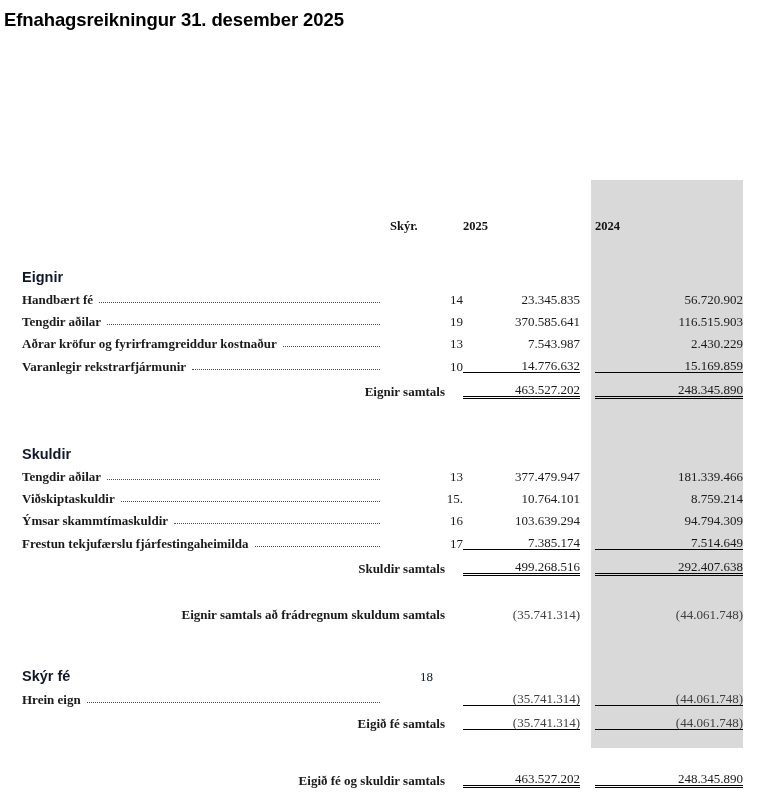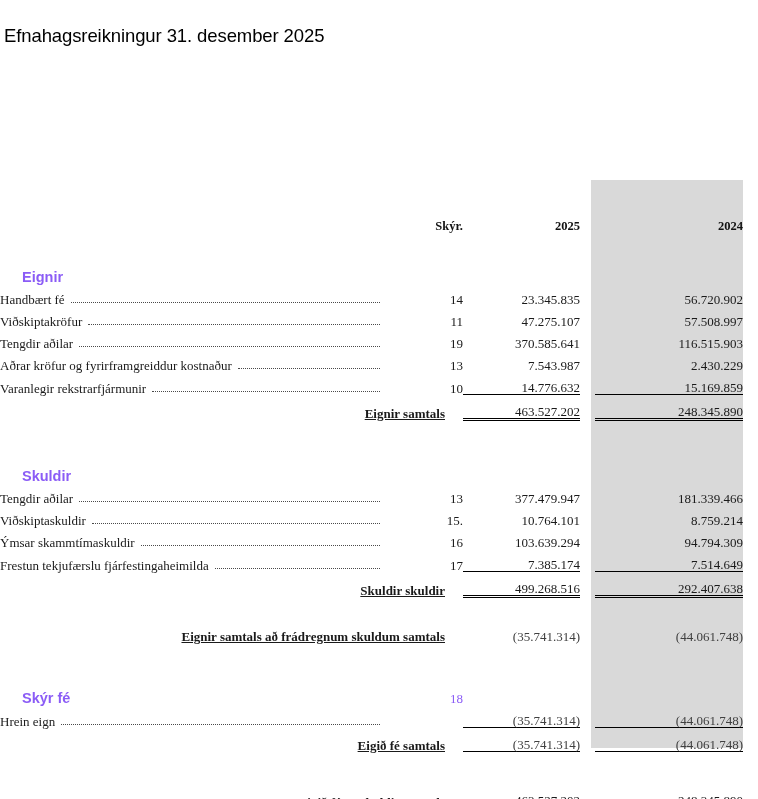--- a/index.html
+++ b/index.html
@@ -15,24 +15,24 @@
     overflow: hidden;
     font-family: "Liberation Serif", "DejaVu Serif", serif;
     color: #1a1a1a;
     -webkit-font-smoothing: antialiased;
   }
 
   
   .page-title {
     position: absolute;
     left: 4px;
-    top: 25px;
+    top: 9px;
     font-family: "Liberation Sans", "DejaVu Sans", sans-serif;
     font-size: 18.5px;
-    font-weight: 400;
+    font-weight: 700;
     color: #000000;
     letter-spacing: -0.1px;
     white-space: nowrap;
   }
 
   
   .shade-band {
     position: absolute;
     left: 591px;
     top: 180px;
@@ -70,46 +70,48 @@
   col.c-gap   { width: 15px; }
   col.c-2024  { width: 148px; }
   col.c-pad   { width: 15px; }
 
   
   .hdr td {
     font-weight: bold;
     font-size: 12.5px;
     height: 36px;
     vertical-align: middle;
-    text-align: right;
+    text-align: left;
     color: #121212;
   }
   .hdr td.h-label { text-align: left; }
 
   
   .sec-head td {
     font-family: "Liberation Sans", "DejaVu Sans", sans-serif;
     font-size: 14.5px;
     font-weight: bold;
-    color: #8b5cf6;
+    color: #0f172a;
     height: 30px;
     vertical-align: bottom;
   }
   .sec-head td.lbl { padding-left: 22px; }
   .sec-head td.note {
     font-family: "Liberation Serif", "DejaVu Serif", serif;
     font-weight: normal;
     font-size: 13px;
-    text-align: right;
+    text-align: center;
   }
 
   
   .item td { height: 22px; }
   .item td.lbl {
+    padding-left: 22px;
     padding-right: 10px;
+    font-weight: bold;
   }
   .leader {
     display: flex;
     align-items: flex-end;
     width: 100%;
   }
   .leader .txt {
     flex: 0 0 auto;
     padding-right: 6px;
   }
@@ -132,21 +134,20 @@
   }
   td.n2025 { padding-right: 2px; }
   td.n2024 { padding-right: 15px; }
 
   
   .tot td { height: 23px; }
   .tot td.lbl {
     text-align: right;
     font-weight: bold;
     padding-right: 18px;
-    text-decoration: underline;
   }
 
   
   .rule-top  { border-top: 1px solid #000000; }
   .rule-bot  { border-bottom: 1px solid #000000; }
   .rule-dbl  { border-bottom: 3px double #000000; }
 
   
   .spacer-lg td { height: 32px; }
   .spacer-md td { height: 22px; }
@@ -200,33 +201,20 @@
       </td>
       <td class="note">14</td>
       <td class="num n2025">23.345.835</td>
       <td></td>
       <td class="num n2024">56.720.902</td>
       <td></td>
     </tr>
     <tr class="item">
       <td class="lbl">
         <span class="leader">
-              <span class="txt">Viðskiptakröfur</span>
-              <span class="dots"></span>
-            </span>
-      </td>
-      <td class="note">11</td>
-      <td class="num n2025">47.275.107</td>
-      <td></td>
-      <td class="num n2024">57.508.997</td>
-      <td></td>
-    </tr>
-    <tr class="item">
-      <td class="lbl">
-        <span class="leader">
               <span class="txt">Tengdir aðilar</span>
               <span class="dots"></span>
             </span>
       </td>
       <td class="note">19</td>
       <td class="num n2025">370.585.641</td>
       <td></td>
       <td class="num n2024">116.515.903</td>
       <td></td>
     </tr>
@@ -322,21 +310,21 @@
             </span>
       </td>
       <td class="note">17</td>
       <td class="num n2025">7.385.174</td>
       <td></td>
       <td class="num n2024">7.514.649</td>
       <td></td>
     </tr>
 
     <tr class="tot">
-      <td class="lbl" colspan="2">Skuldir skuldir</td>
+      <td class="lbl" colspan="2">Skuldir samtals</td>
       <td class="num n2025 rule-top rule-dbl">499.268.516</td>
       <td></td>
       <td class="num n2024 rule-top rule-dbl">292.407.638</td>
       <td></td>
     </tr>
 
     <tr class="spacer-md">
           <td colspan="6"></td>
         </tr>
 

